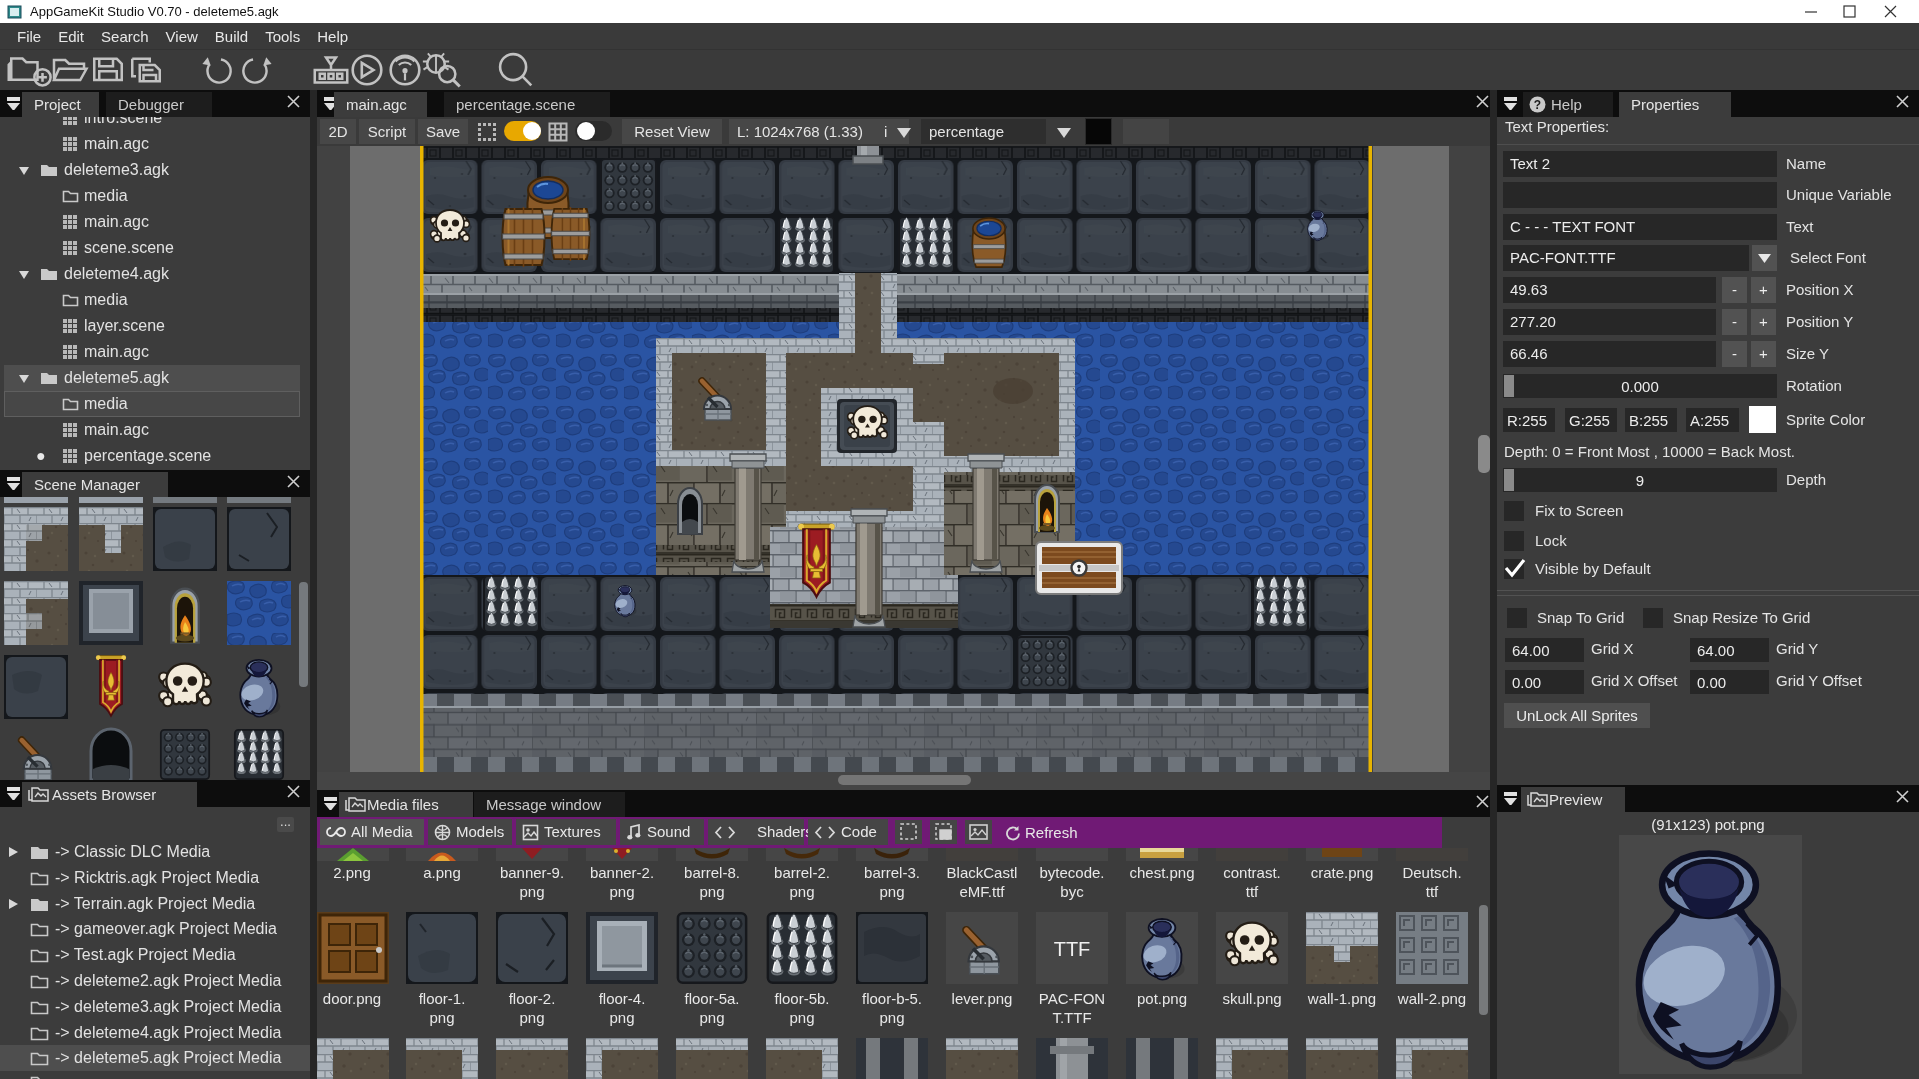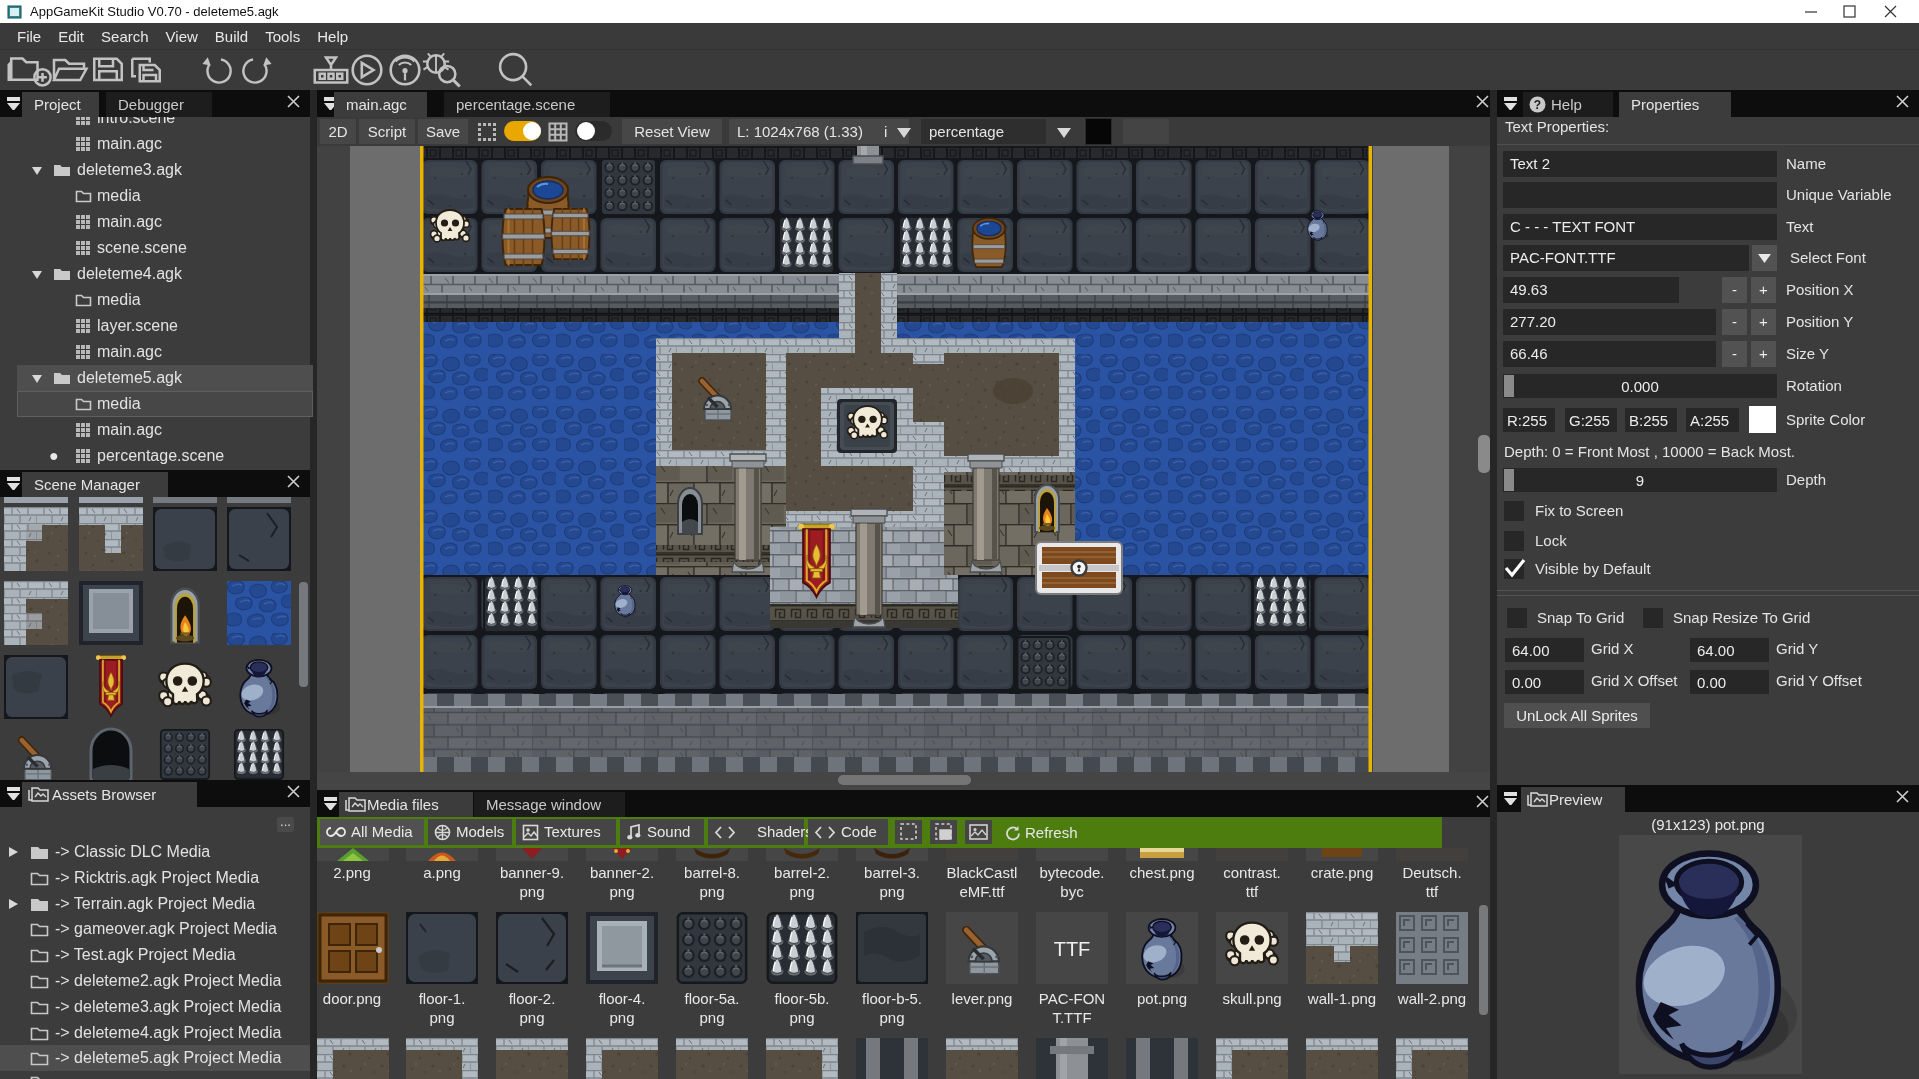--- a/index.html
+++ b/index.html
@@ -105,21 +105,21 @@
         <rect x="1" y="1" width="13" height="4" fill="#e0e0e0"></rect>
         <path d="M1 7 L14 7 L7.5 15 Z" fill="#e0e0e0"></path>
       </svg>
   <div class="tab on" style="left:22px;width:77px">Project</div>
   <div class="tab off" style="left:106px;width:106px">Debugger</div>
   <svg class="xbtn" style="left:286px" width="16" height="16">
         <path d="M2 2 L13 13 M13 2 L2 13" stroke="#cfcfcf" stroke-width="1.6"></path>
       </svg>
  </div>
 
- <div class="abs" style="left:17px;top:27px;width:296px;height:353px;overflow:hidden">
+ <div class="abs" style="left:4px;top:27px;width:296px;height:353px;overflow:hidden">
 <div class="treerow" style="top:-12px;">
         <svg class="abs" style="left:58px;top:5px" width="17" height="17">
           <g fill="#b8b8b8">
             <rect x="1" y="1" width="4" height="4"></rect>
             <rect x="6" y="1" width="4" height="4"></rect>
             <rect x="11" y="1" width="4" height="4"></rect>
             <rect x="1" y="6" width="4" height="4"></rect>
             <rect x="6" y="6" width="4" height="4"></rect>
             <rect x="11" y="6" width="4" height="4"></rect>
             <rect x="1" y="11" width="4" height="4"></rect>
@@ -1031,21 +1031,21 @@
   <svg class="abs" style="left:28px;top:6px;z-index:2" width="22" height="16">
         <path d="M1 4 v10 h3 M4 2 h6 l2 2 h8 v11 h-16 z" fill="none" stroke="#d8d8d8" stroke-width="1.5"></path>
         <path d="M7 11 l3 -4 l3 3 l2 -2 l3 3" stroke="#d8d8d8" stroke-width="1.3" fill="none"></path>
       </svg>
   <div class="tab off" style="left:157px;width:151px">Message window</div>
   <svg class="xbtn" style="left:1158px" width="16" height="16">
         <path d="M2 2 L13 13 M13 2 L2 13" stroke="#cfcfcf" stroke-width="1.6"></path>
       </svg>
  </div>
 
- <div class="abs" style="left:0;top:27px;width:1125px;height:31px;background:#4d7c0f;color:#e8e8e8;font-size:15px">
+ <div class="abs" style="left:0;top:27px;width:1125px;height:31px;background:#701a75;color:#e8e8e8;font-size:15px">
   <div class="abs" style="left:3px;top:2px;width:104px;height:26px;background:#515151;line-height:26px"><svg class="abs" style="left:6px;top:7px" width="20" height="12">
           <path d="M5 2 a4 4 0 1 0 0 8 c2 0 3.5 -1.5 5 -4 c1.5 -2.5 3 -4 5 -4 a4 4 0 1 1 0 8 c-2 0 -3.5 -1.5 -5 -4" fill="none" stroke="#e8e8e8" stroke-width="1.8"></path>
         </svg><span style="margin-left:31px">All Media</span></div>
   <div class="abs" style="left:111px;top:2px;width:84px;height:26px;background:#454545;line-height:26px"><svg class="abs" style="left:6px;top:5px" width="17" height="17">
           <circle cx="8.5" cy="8.5" r="7" fill="none" stroke="#d8d8d8" stroke-width="1.6"></circle>
           <path d="M8.5 1.5 v14 M1.5 8.5 h14 M3.5 4 c3 3 7 3 10 0 M3.5 13 c3 -3 7 -3 10 0" stroke="#d8d8d8" stroke-width="1.3" fill="none"></path>
         </svg><span style="margin-left:28px">Models</span></div>
   <div class="abs" style="left:199px;top:2px;width:100px;height:26px;background:#454545;line-height:26px"><svg class="abs" style="left:6px;top:5px" width="17" height="17">
           <rect x="1.5" y="1.5" width="14" height="14" fill="none" stroke="#d8d8d8" stroke-width="1.6"></rect>
           <circle cx="6" cy="6" r="1.8" fill="#d8d8d8"></circle>
@@ -1345,21 +1345,21 @@
     <div class="plbl" style="left:289px;top:61px">Name</div>
  <div class="input" style="left:6px;top:92px;width:274px;height:26px"></div>
     <div class="plbl" style="left:289px;top:92px">Unique Variable</div>
  <div class="input" style="left:6px;top:124px;width:274px;height:26px">C - - - TEXT FONT</div>
     <div class="plbl" style="left:289px;top:124px">Text</div>
  <div class="input" style="left:6px;top:155px;width:246px;height:26px">PAC-FONT.TTF</div>
  <div class="pbtn" style="left:255px;top:155px;width:25px;height:26px"><svg width="15" height="11" style="margin-top:8px">
         <path d="M1 1 L14 1 L7.5 10 Z" fill="#e8e8e8"></path>
       </svg></div>
  <div class="plbl" style="left:293px;top:155px">Select Font</div>
- <div class="input" style="left:6px;top:187px;width:176px;height:26px">49.63</div>
+ <div class="input" style="left:6px;top:187px;width:213px;height:26px">49.63</div>
  <div class="pbtn" style="left:225px;top:187px;width:25px;height:26px">-</div>
     <div class="pbtn" style="left:254px;top:187px;width:25px;height:26px">+</div>
  <div class="plbl" style="left:289px;top:187px">Position X</div>
  <div class="input" style="left:6px;top:219px;width:213px;height:26px">277.20</div>
  <div class="pbtn" style="left:225px;top:219px;width:25px;height:26px">-</div>
     <div class="pbtn" style="left:254px;top:219px;width:25px;height:26px">+</div>
  <div class="plbl" style="left:289px;top:219px">Position Y</div>
  <div class="input" style="left:6px;top:251px;width:213px;height:26px">66.46</div>
  <div class="pbtn" style="left:225px;top:251px;width:25px;height:26px">-</div>
     <div class="pbtn" style="left:254px;top:251px;width:25px;height:26px">+</div>

